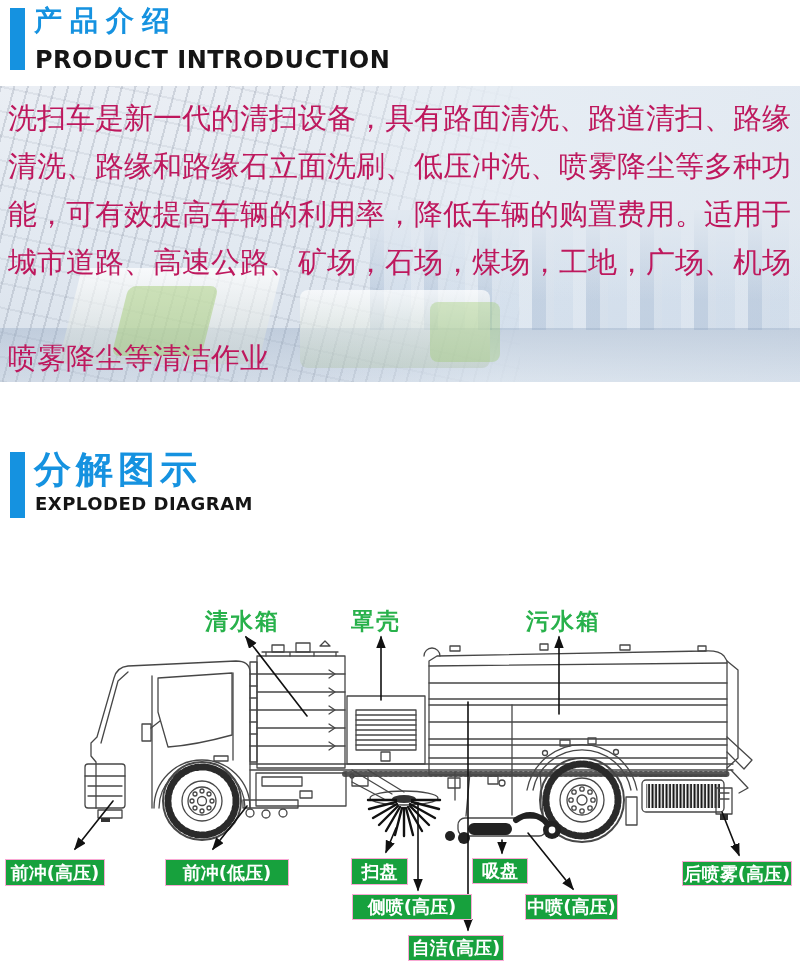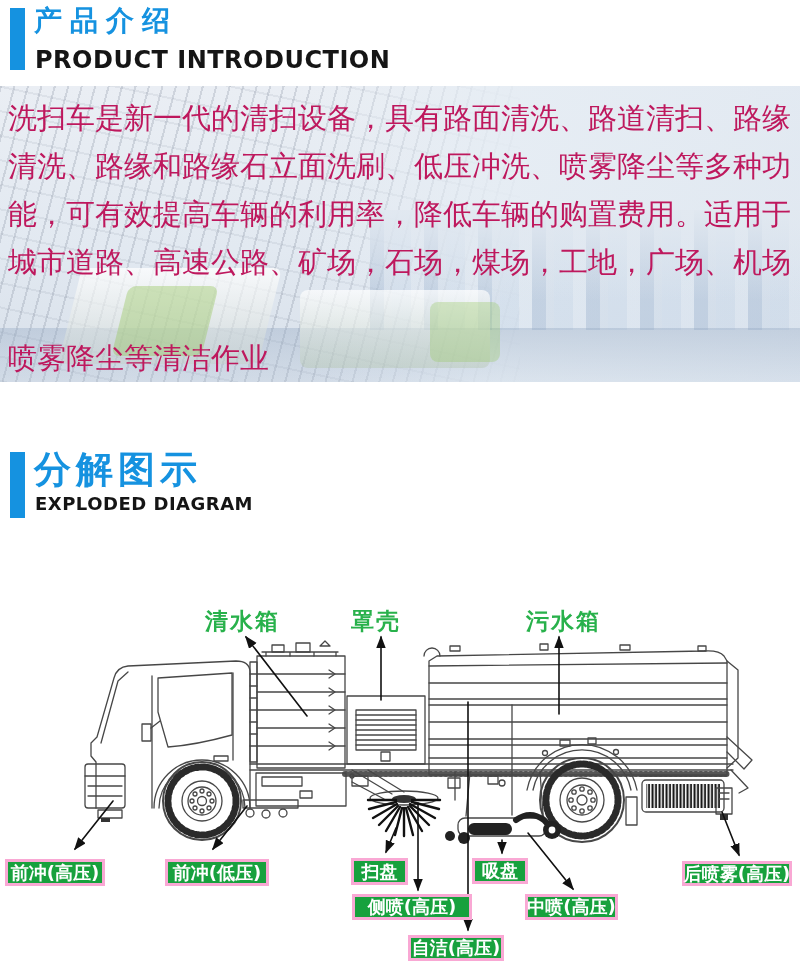--- a/index.html
+++ b/index.html
@@ -47,21 +47,21 @@
   #intro-text{position:absolute;left:0;top:86px;width:800px;height:296px;}
   .intro-line{position:absolute;left:8px;width:788px;height:48px;line-height:40px;
     font-size:29px;color:#be185d;white-space:nowrap;
     display:flex;justify-content:space-between;}
   .l0{top:12px}.l1{top:60px}.l2{top:108px}.l3{top:156px}.l4{top:204px}.l5{top:252px;justify-content:flex-start;}
 
   
   #diagram{position:absolute;left:0;top:590px;width:800px;height:378px;}
   #truck-svg{position:absolute;left:0;top:0;}
   .top-label{position:absolute;font-size:23px;font-weight:bold;color:#28b14b;white-space:nowrap;}
-  .part-tag{position:absolute;background:#17a13d;border:3px solid #f9a8d4;color:#fff;
+  .part-tag{position:absolute;background:#17a13d;border:1px solid #f9a8d4;color:#fff;
     font-size:18px;font-weight:bold;text-align:center;white-space:nowrap;
     display:flex;align-items:center;justify-content:center;box-sizing:border-box;}
 </style>
 </head>
 <body>
 
 <div class="sec-header">
   <div class="sec-bar" id="hdr1-bar"></div>
   <div class="sec-cn" id="hdr1-cn">产品介绍</div>
   <div class="sec-en" id="hdr1-en">PRODUCT INTRODUCTION</div>
@@ -246,20 +246,20 @@
     <path d="M468,702 L468,930" marker-end="url(#ah)"></path>
     <path d="M722,812 L739,855" marker-end="url(#ah)"></path>
   </g>
 </svg>
 
   <div class="top-label" style="left:205px;top:16px;letter-spacing:2px;">清水箱</div>
   <div class="top-label" style="left:351px;top:16px;letter-spacing:2px;">罩壳</div>
   <div class="top-label" style="left:526px;top:16px;letter-spacing:2px;">污水箱</div>
 
   <div class="part-tag" style="left:5px;top:269px;width:100px;height:27px;">前冲(高压)</div>
-  <div class="part-tag" style="left:165px;top:269px;width:104px;height:27px;">前冲(低压)</div>
+  <div class="part-tag" style="left:165px;top:269px;width:124px;height:27px;">前冲(低压)</div>
   <div class="part-tag" style="left:351px;top:268px;width:57px;height:27px;">扫盘</div>
   <div class="part-tag" style="left:472px;top:268px;width:56px;height:26px;">吸盘</div>
   <div class="part-tag" style="left:682px;top:271px;width:110px;height:25px;">后喷雾(高压)</div>
   <div class="part-tag" style="left:352px;top:304px;width:120px;height:26px;">侧喷(高压)</div>
   <div class="part-tag" style="left:525px;top:304px;width:93px;height:26px;">中喷(高压)</div>
   <div class="part-tag" style="left:408px;top:345px;width:96px;height:26px;">自洁(高压)</div>
 </div>
 
 </body></html>

